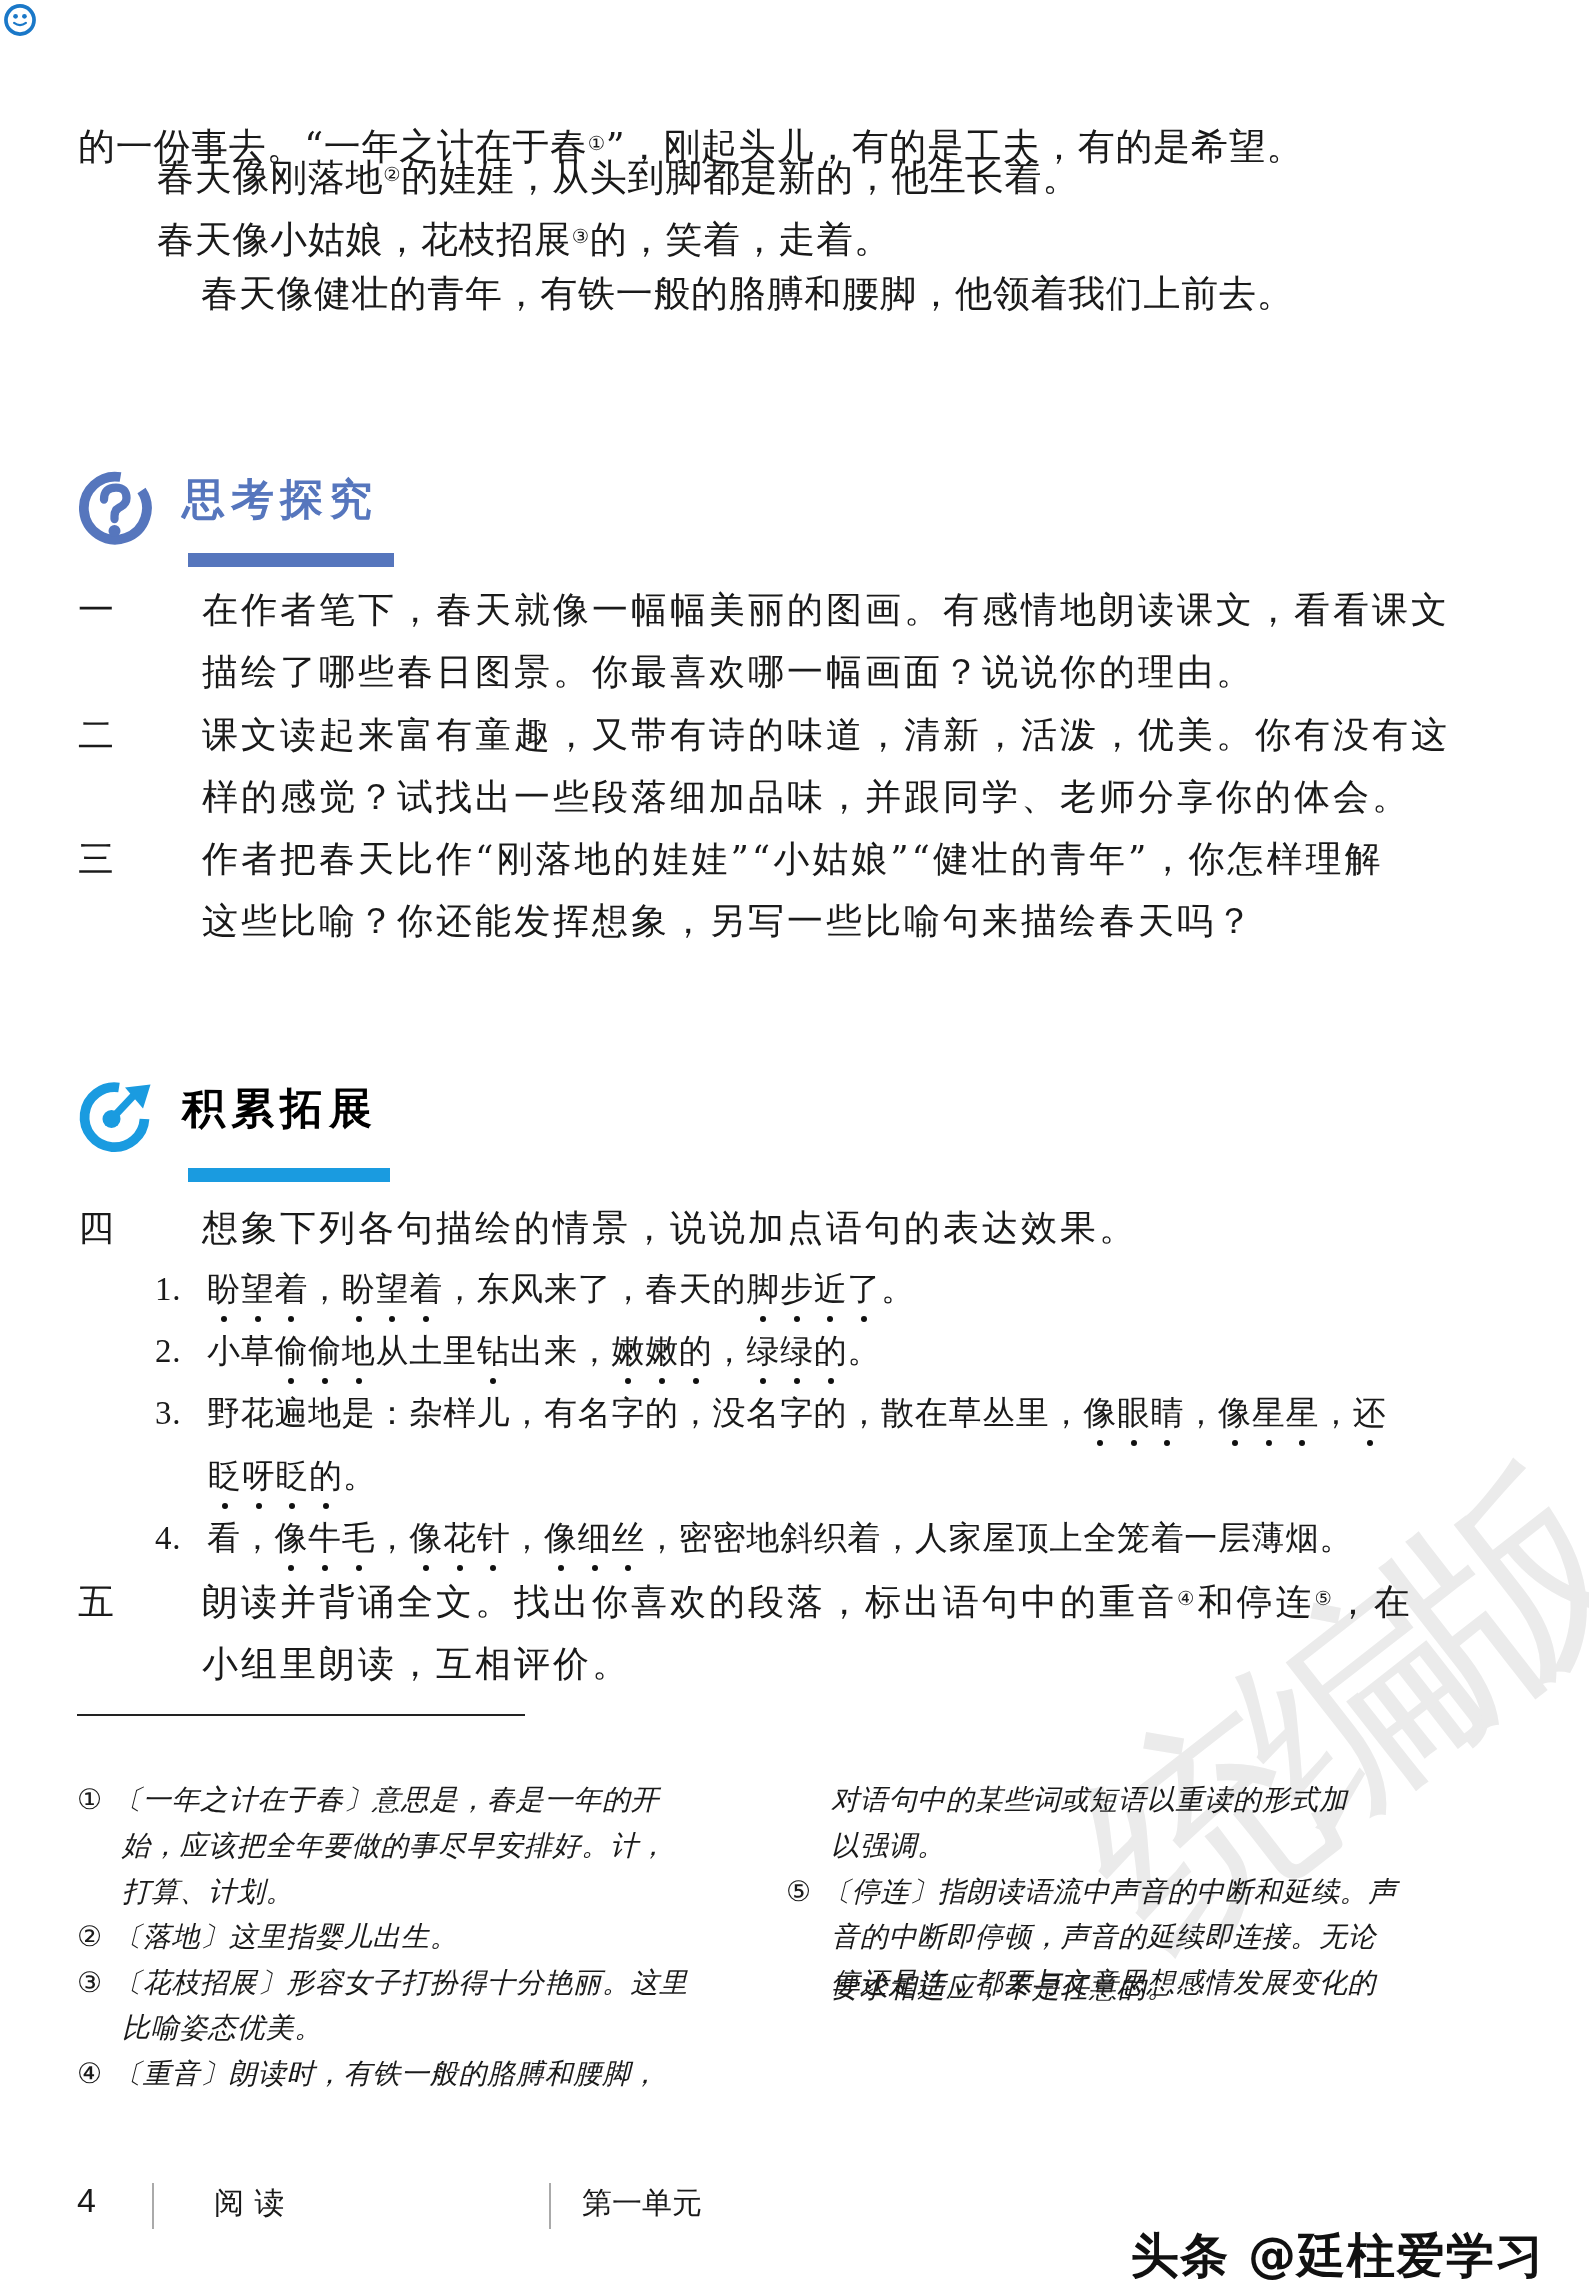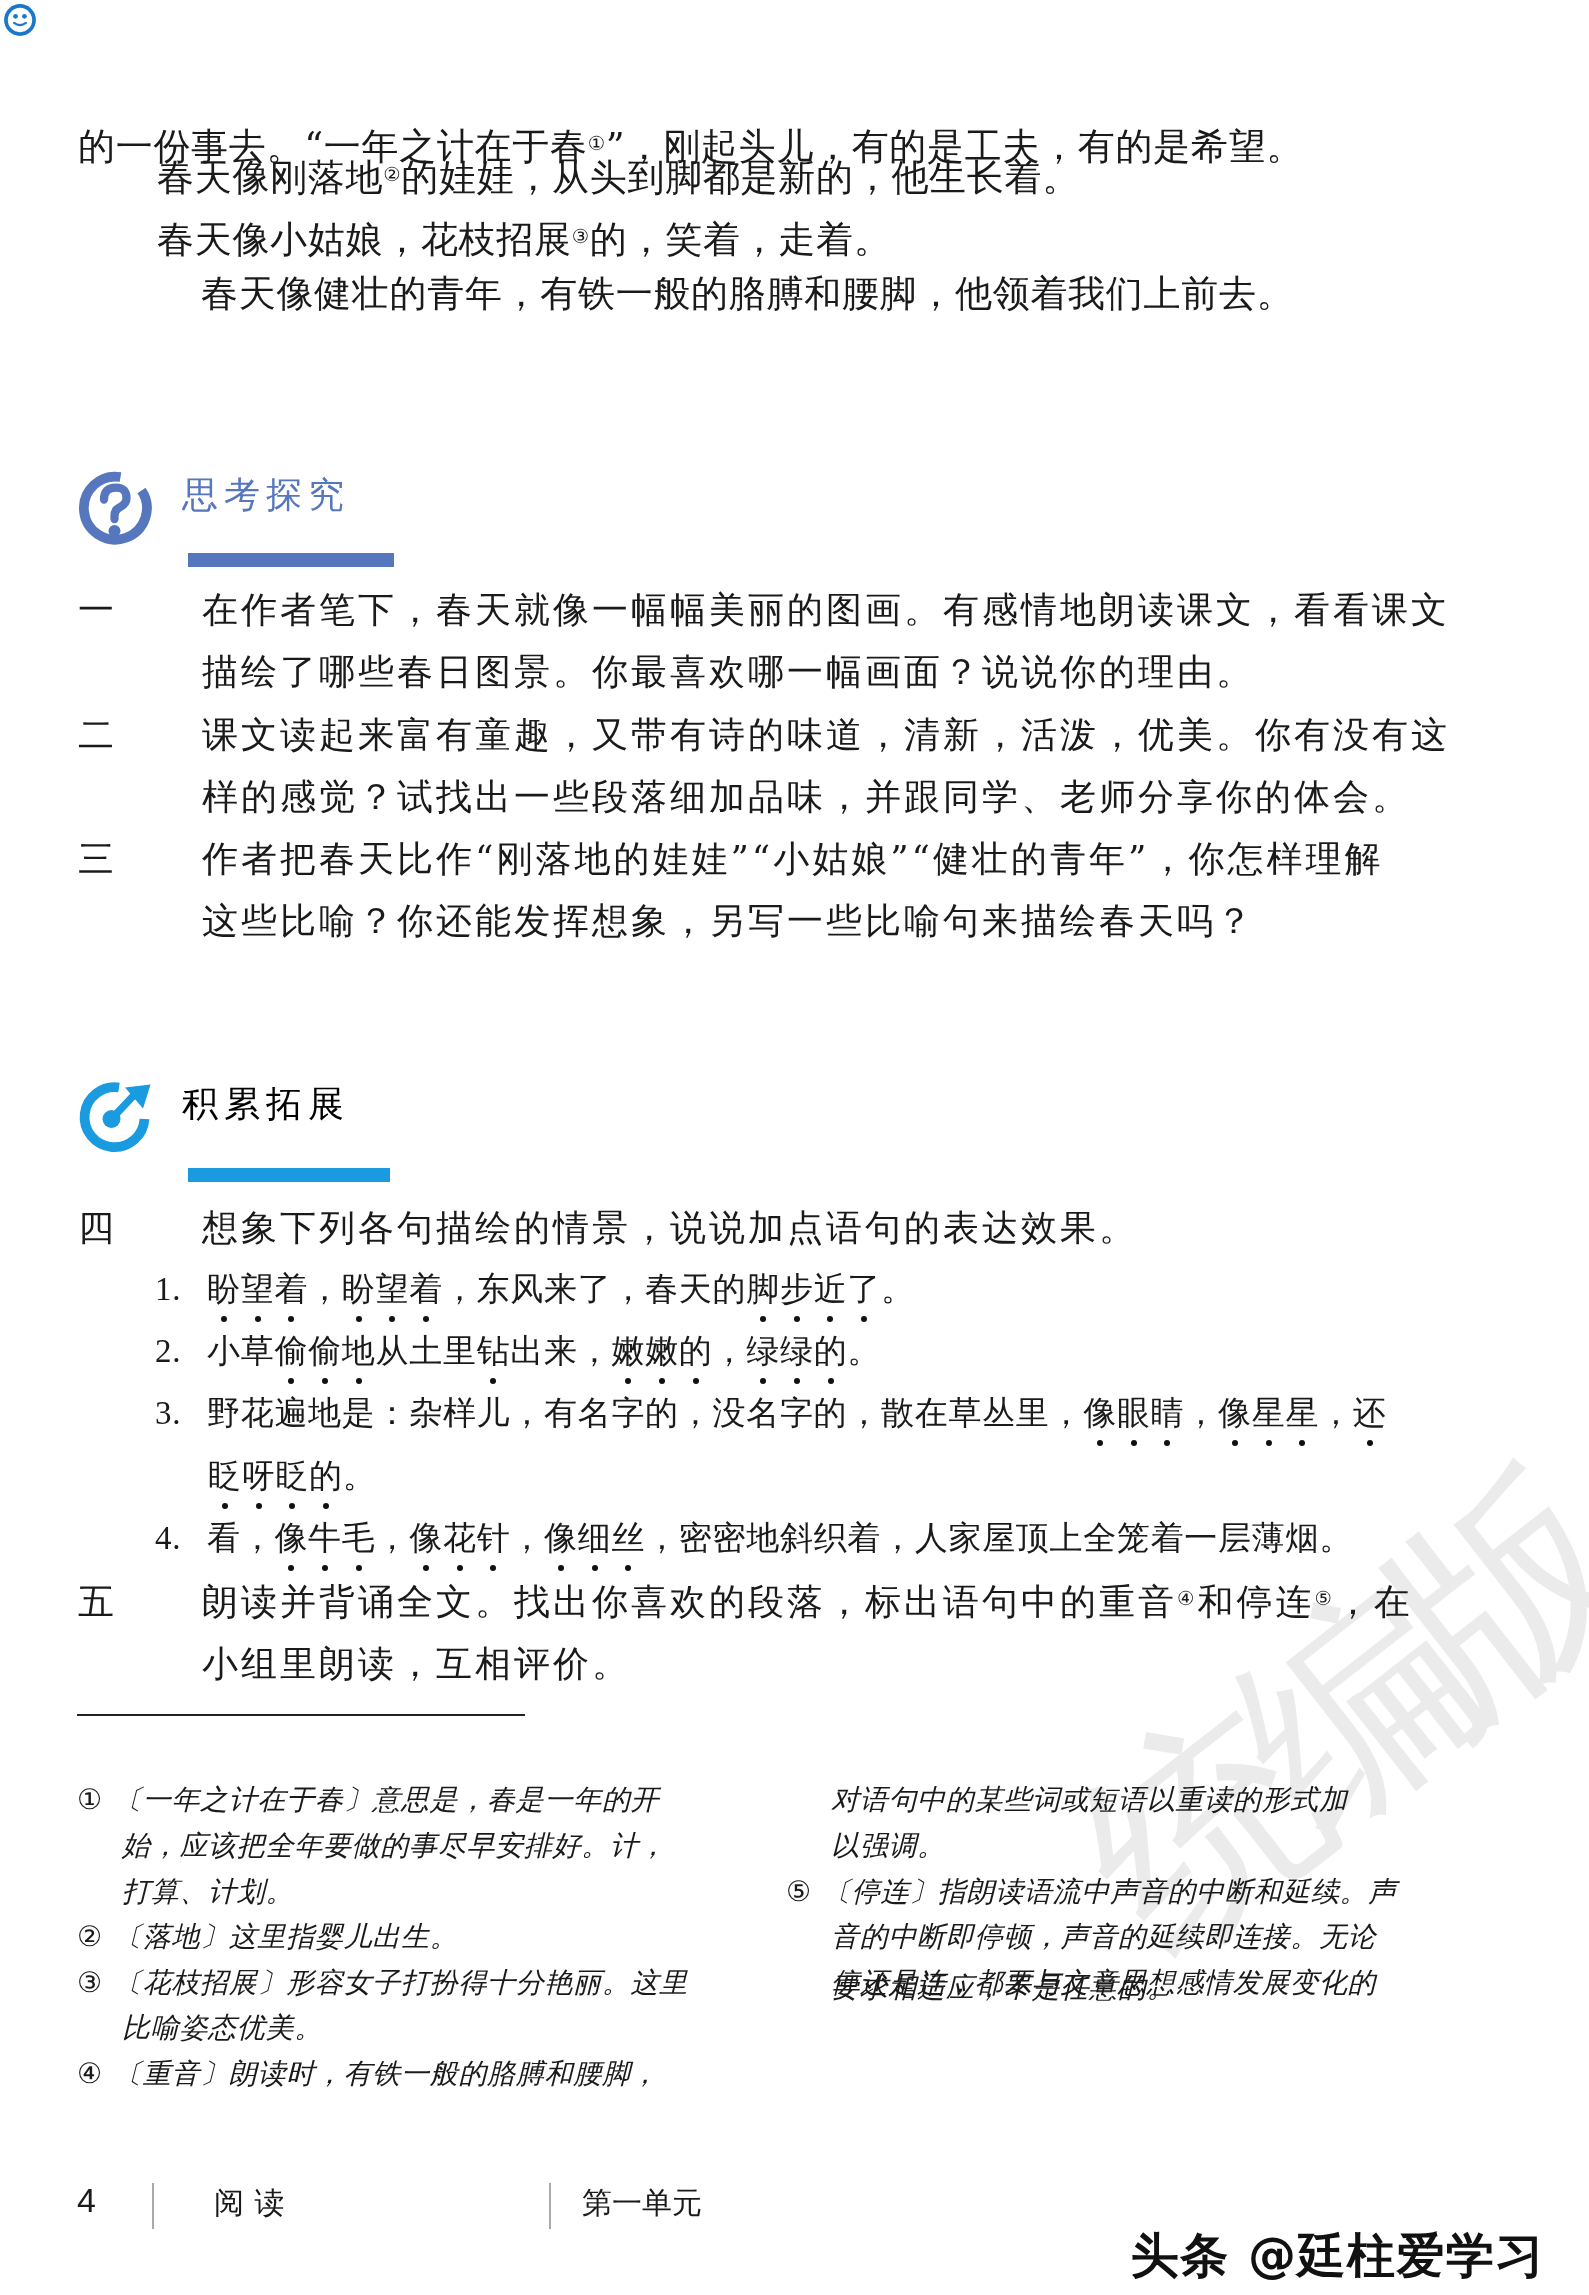--- a/index.html
+++ b/index.html
@@ -7,22 +7,22 @@
     width:1590px; height:2295px; position:relative; overflow:hidden;
     font-family:"DejaVu Serif","Liberation Serif",serif; color:#1a1a1a;
   }
   .abs { position:absolute; }
   .smiley { left:3px; top:3px; width:34px; height:34px; }
   .body-line { font-size:37px; line-height:45px; white-space:nowrap; letter-spacing:0.7px; }
   sup.fn { font-size:19.4px; vertical-align:top; position:relative; top:-3px; }
 
   .section-head { height:90px; }
   .section-icon { width:75px; height:75px; position:absolute; left:0; top:0; }
-  .section-title { position:absolute; left:105px; top:0; font-size:36px; letter-spacing:6px;
-    font-family:"DejaVu Serif","Liberation Serif",serif; }
+  .section-title { position:absolute; left:105px; top:0; font-size:43px; letter-spacing:6px;
+    font-family:"DejaVu Serif","Liberation Serif",serif;font-weight:bold; }
   .section-bar { position:absolute; left:111px; height:13.5px; width:206px; }
 
   .q-row { position:absolute; left:78px; font-size:36px; line-height:45px; white-space:nowrap; letter-spacing:3px; }
   .q-num { position:absolute; left:0; width:45px; }
   .q-text { position:absolute; left:81px;margin-left:43px; }
 
   .ex-row { position:absolute; font-size:33px; line-height:42px; white-space:nowrap; letter-spacing:0.7px;
     font-family:"Liberation Serif","DejaVu Serif",serif; }
   .ex-num { display:inline-block; width:52px; }
   .dot { position:relative; display:inline-block; }

